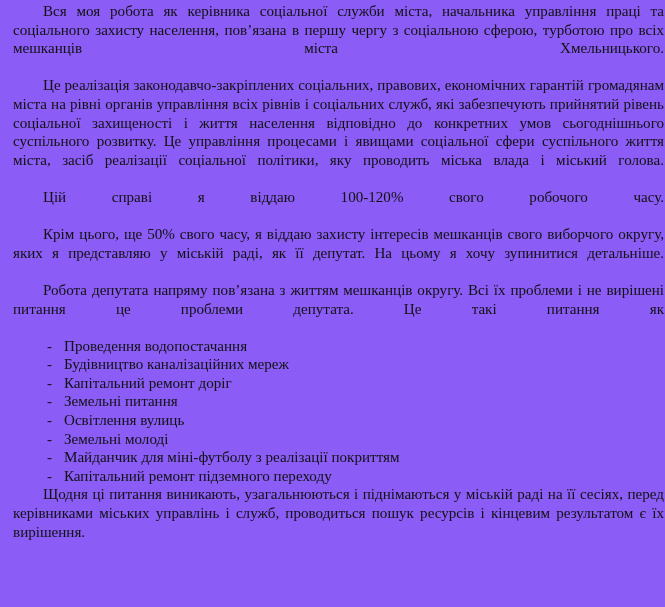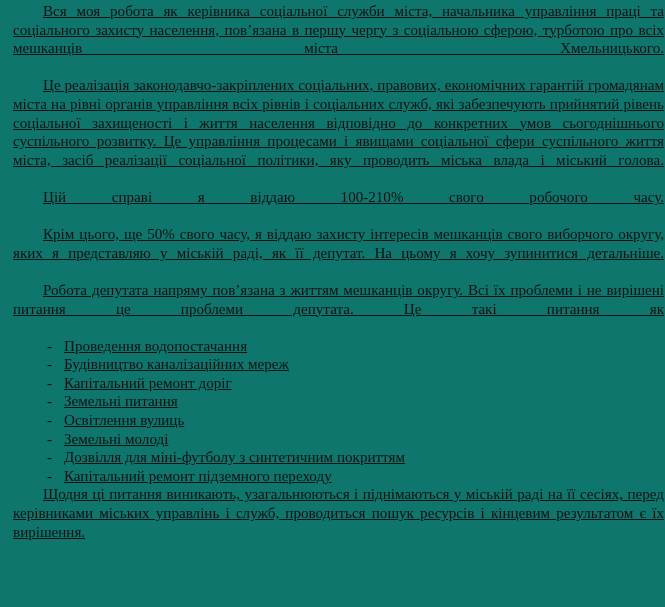--- a/index.html
+++ b/index.html
@@ -14,22 +14,21 @@
     overflow: hidden;
     font-family: "Liberation Serif", "DejaVu Serif", serif;
     color: #111111;
   }
 
   .page {
     width: 665px;
     height: 607px;
     box-sizing: border-box;
     padding: 2px 1px 0 13px;
-    background: #0f766e;
-    text-decoration: underline;
+    background: #8b5cf6;
   }
 
   .doc-body {
     font-size: 15.1px;
     line-height: 18.6px;
     text-align: justify;
     text-justify: inter-word;
     -webkit-hyphens: none;
     hyphens: none;
   }
@@ -83,28 +82,28 @@
     width: 100%;
   }
 </style>
 </head>
 <body>
 
 <div class="page">
   <div class="doc-body" id="doc-body">
       <p class="para">Вся моя робота як керівника соціальної служби міста, начальника управління праці та соціального захисту населення, пов’язана в першу чергу з соціальною сферою, турботою про всіх мешканців міста Хмельницького.</p>
       <p class="para">Це реалізація законодавчо-закріплених соціальних, правових, економічних гарантій громадянам міста на рівні органів управління всіх рівнів і соціальних служб, які забезпечують прийнятий рівень соціальної захищеності і життя населення відповідно до конкретних умов сьогоднішнього суспільного розвитку. Це управління процесами і явищами соціальної сфери суспільного життя міста, засіб реалізації соціальної політики, яку проводить міська влада і міський голова.</p>
-      <p class="para">Цій справі я віддаю 100-210% свого робочого часу.</p>
+      <p class="para">Цій справі я віддаю 100-120% свого робочого часу.</p>
       <p class="para">Крім цього, ще 50% свого часу, я віддаю захисту інтересів мешканців свого виборчого округу, яких я представляю у міській раді, як її депутат. На цьому я хочу зупинитися детальніше.</p>
       <p class="para">Робота депутата напряму пов’язана з життям мешканців округу. Всі їх проблеми і не вирішені питання це проблеми депутата. Це такі питання як</p>
       <ul class="bullet-list">
         <li class="bullet-item"><span class="dash">-</span><span class="item-text">Проведення водопостачання</span></li>
         <li class="bullet-item"><span class="dash">-</span><span class="item-text">Будівництво каналізаційних мереж</span></li>
         <li class="bullet-item"><span class="dash">-</span><span class="item-text">Капітальний ремонт доріг</span></li>
         <li class="bullet-item"><span class="dash">-</span><span class="item-text">Земельні питання</span></li>
         <li class="bullet-item"><span class="dash">-</span><span class="item-text">Освітлення вулиць</span></li>
         <li class="bullet-item"><span class="dash">-</span><span class="item-text">Земельні молоді</span></li>
-        <li class="bullet-item"><span class="dash">-</span><span class="item-text">Дозвілля для міні-футболу з синтетичним покриттям</span></li>
+        <li class="bullet-item"><span class="dash">-</span><span class="item-text">Майданчик для міні-футболу з реалізації покриттям</span></li>
         <li class="bullet-item"><span class="dash">-</span><span class="item-text">Капітальний ремонт підземного переходу</span></li>
       </ul>
       <p class="para">Щодня ці питання виникають, узагальнюються і піднімаються у міській раді на її сесіях, перед керівниками міських управлінь і служб, проводиться пошук ресурсів і кінцевим результатом є їх вирішення.</p>
     </div>
 </div>
 
 </body></html>

